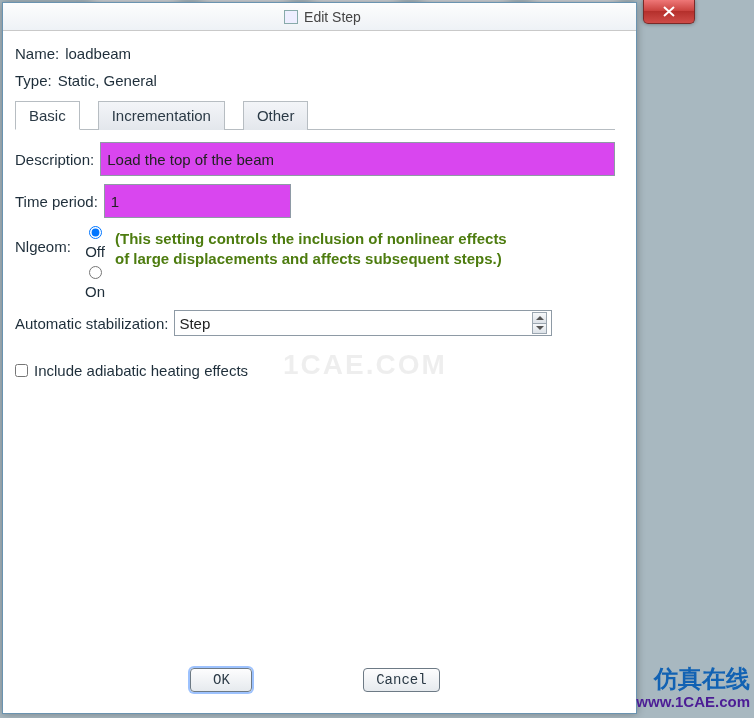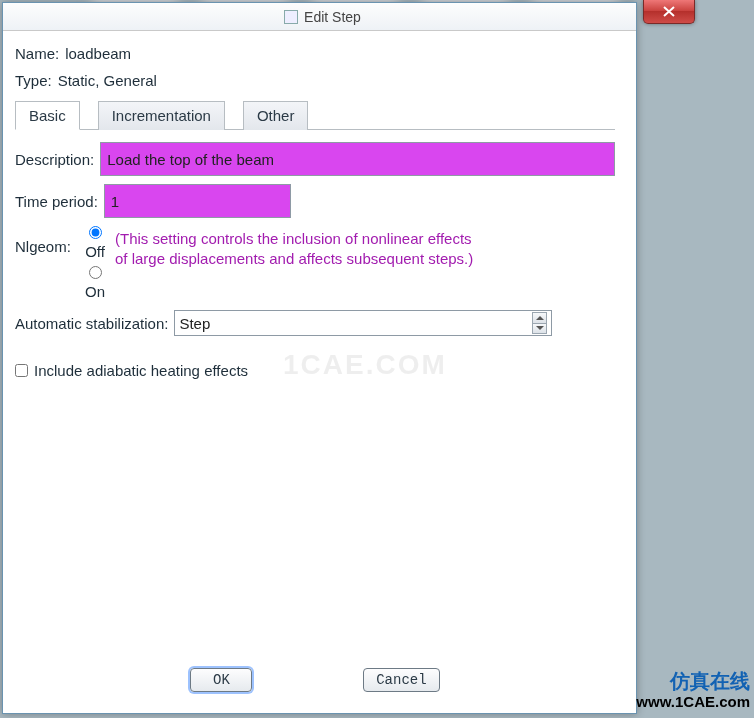--- a/index.html
+++ b/index.html
@@ -73,21 +73,21 @@
     input[type=text].tb {
       border: 1px solid #8e9aa5; background: #d946ef; color: #222;
       height: 34px; padding: 2px 6px; font-size: 15px; font-family: inherit;
     }
     .desc-input { flex: 1; }
     .time-input { width: 187px; }
     .nlgeom-row { display: flex; align-items: flex-start; margin-bottom: 10px; }
     .nlgeom-lbl { width: 70px; padding-top: 12px; }
     .nlgeom-radios { display: flex; flex-direction: column; gap: 6px; margin-right: 10px; }
     .radio-line { display: flex; align-items: center; gap: 4px; flex-direction: column; }
-    .nlgeom-note { color: #a21caf; padding-top: 3px; line-height: 1.3; }
+    .nlgeom-note { color: #4d7c0f; padding-top: 3px; line-height: 1.3; font-weight: bold; }
     .stab-row { display: flex; align-items: center; margin-bottom: 26px; }
     .stab-select {
       border: 1px solid #8e9aa5; height: 26px; width: 378px; padding: 2px 4px;
       display: flex; align-items: center; justify-content: space-between;
       background: #fff; color: #222; font-size: 15px;
     }
     .stab-select .arrowwrap {
       width: 15px; height: 22px; display: flex; flex-direction: column;
     }
     .stab-select .ab {
@@ -116,22 +116,22 @@
     }
     .btn.default { box-shadow: 0 0 0 2px rgba(77,144,254,.55); }
     .watermark1 {
       position: absolute; left: 280px; top: 346px;
       font-size: 28px; font-weight: bold; color: #333; opacity: 0.08;
       letter-spacing: 2px; pointer-events:none;
     }
     .watermark2 {
       position: absolute; right: 4px; bottom: 8px; text-align: right; line-height: 1.15;
     }
-    .watermark2 .cn { color: #1262b3; font-size: 20px; font-family: "Microsoft YaHei","SimHei",sans-serif; font-weight: bold; }
-    .watermark2 .url { color: #000000; font-size: 15px; font-weight: bold; }
+    .watermark2 .cn { color: #1262b3; font-size: 24px; font-family: "Microsoft YaHei","SimHei",sans-serif; font-weight: bold; }
+    .watermark2 .url { color: #4c1d95; font-size: 15px; font-weight: bold; }
   </style>
 </head>
 <body>
 
 <div class="bg-blur">
   <span></span>
     <span></span>
     <span></span>
     <span></span>
     <span></span>

